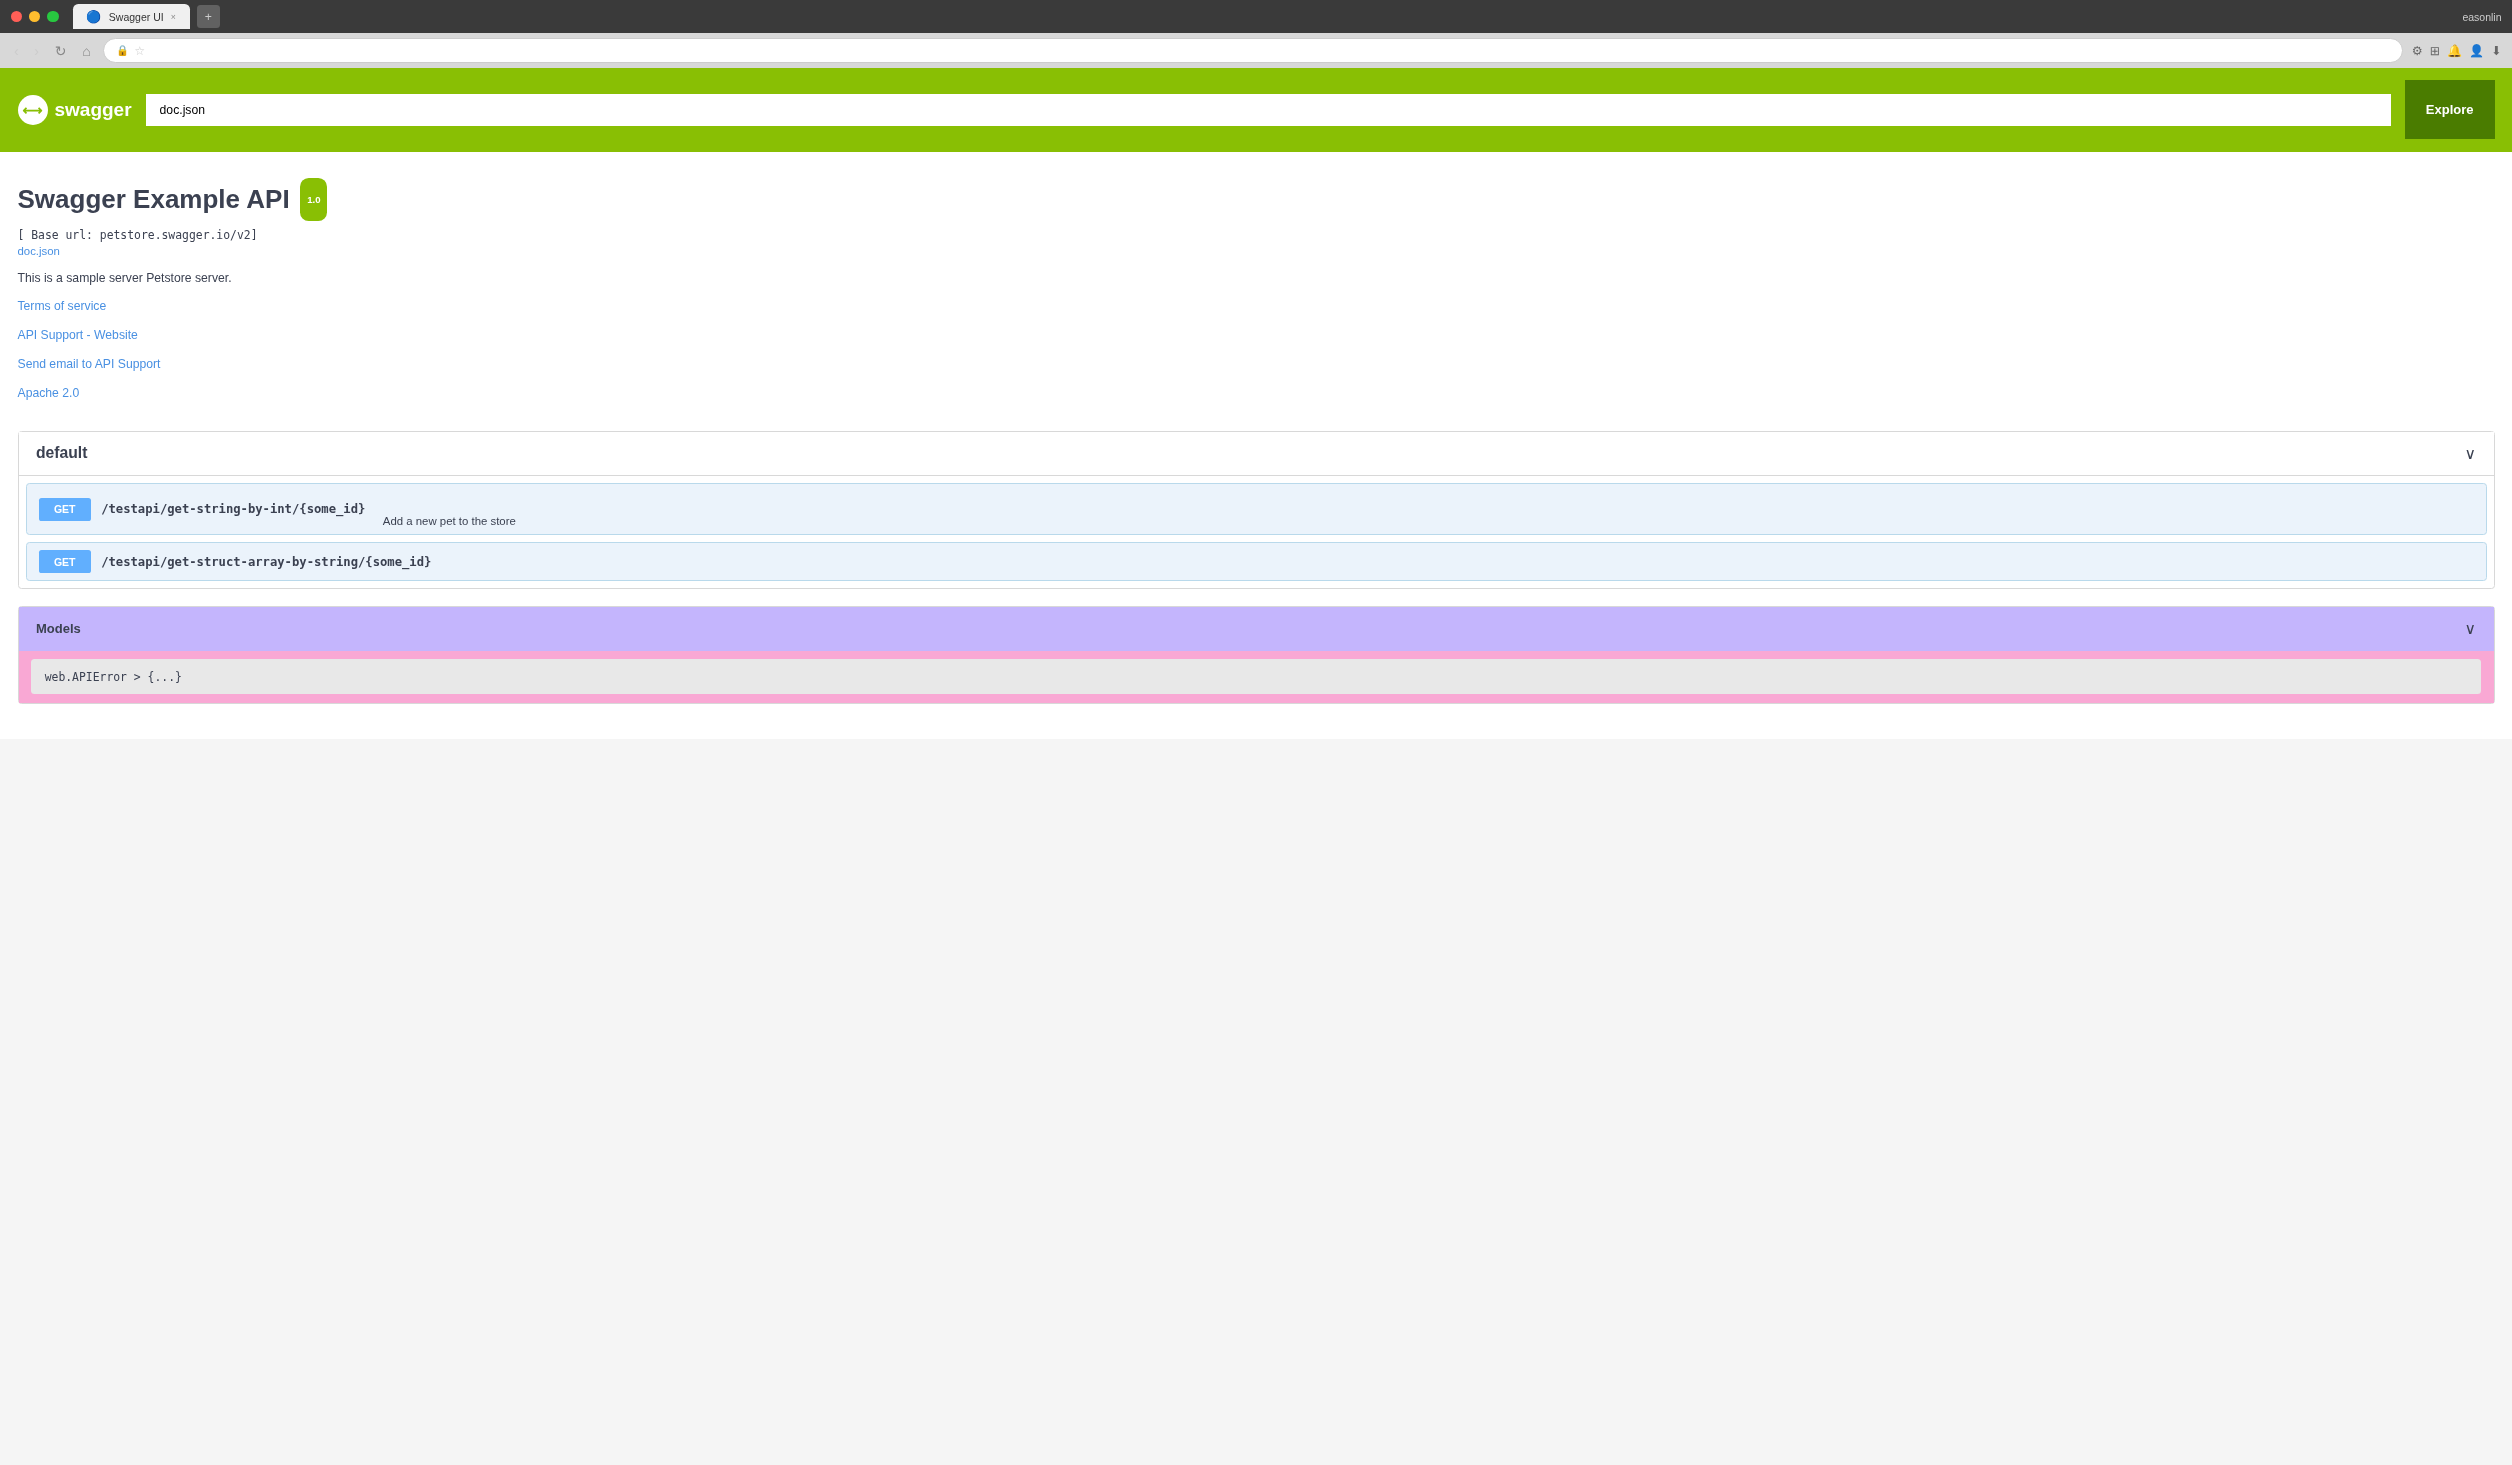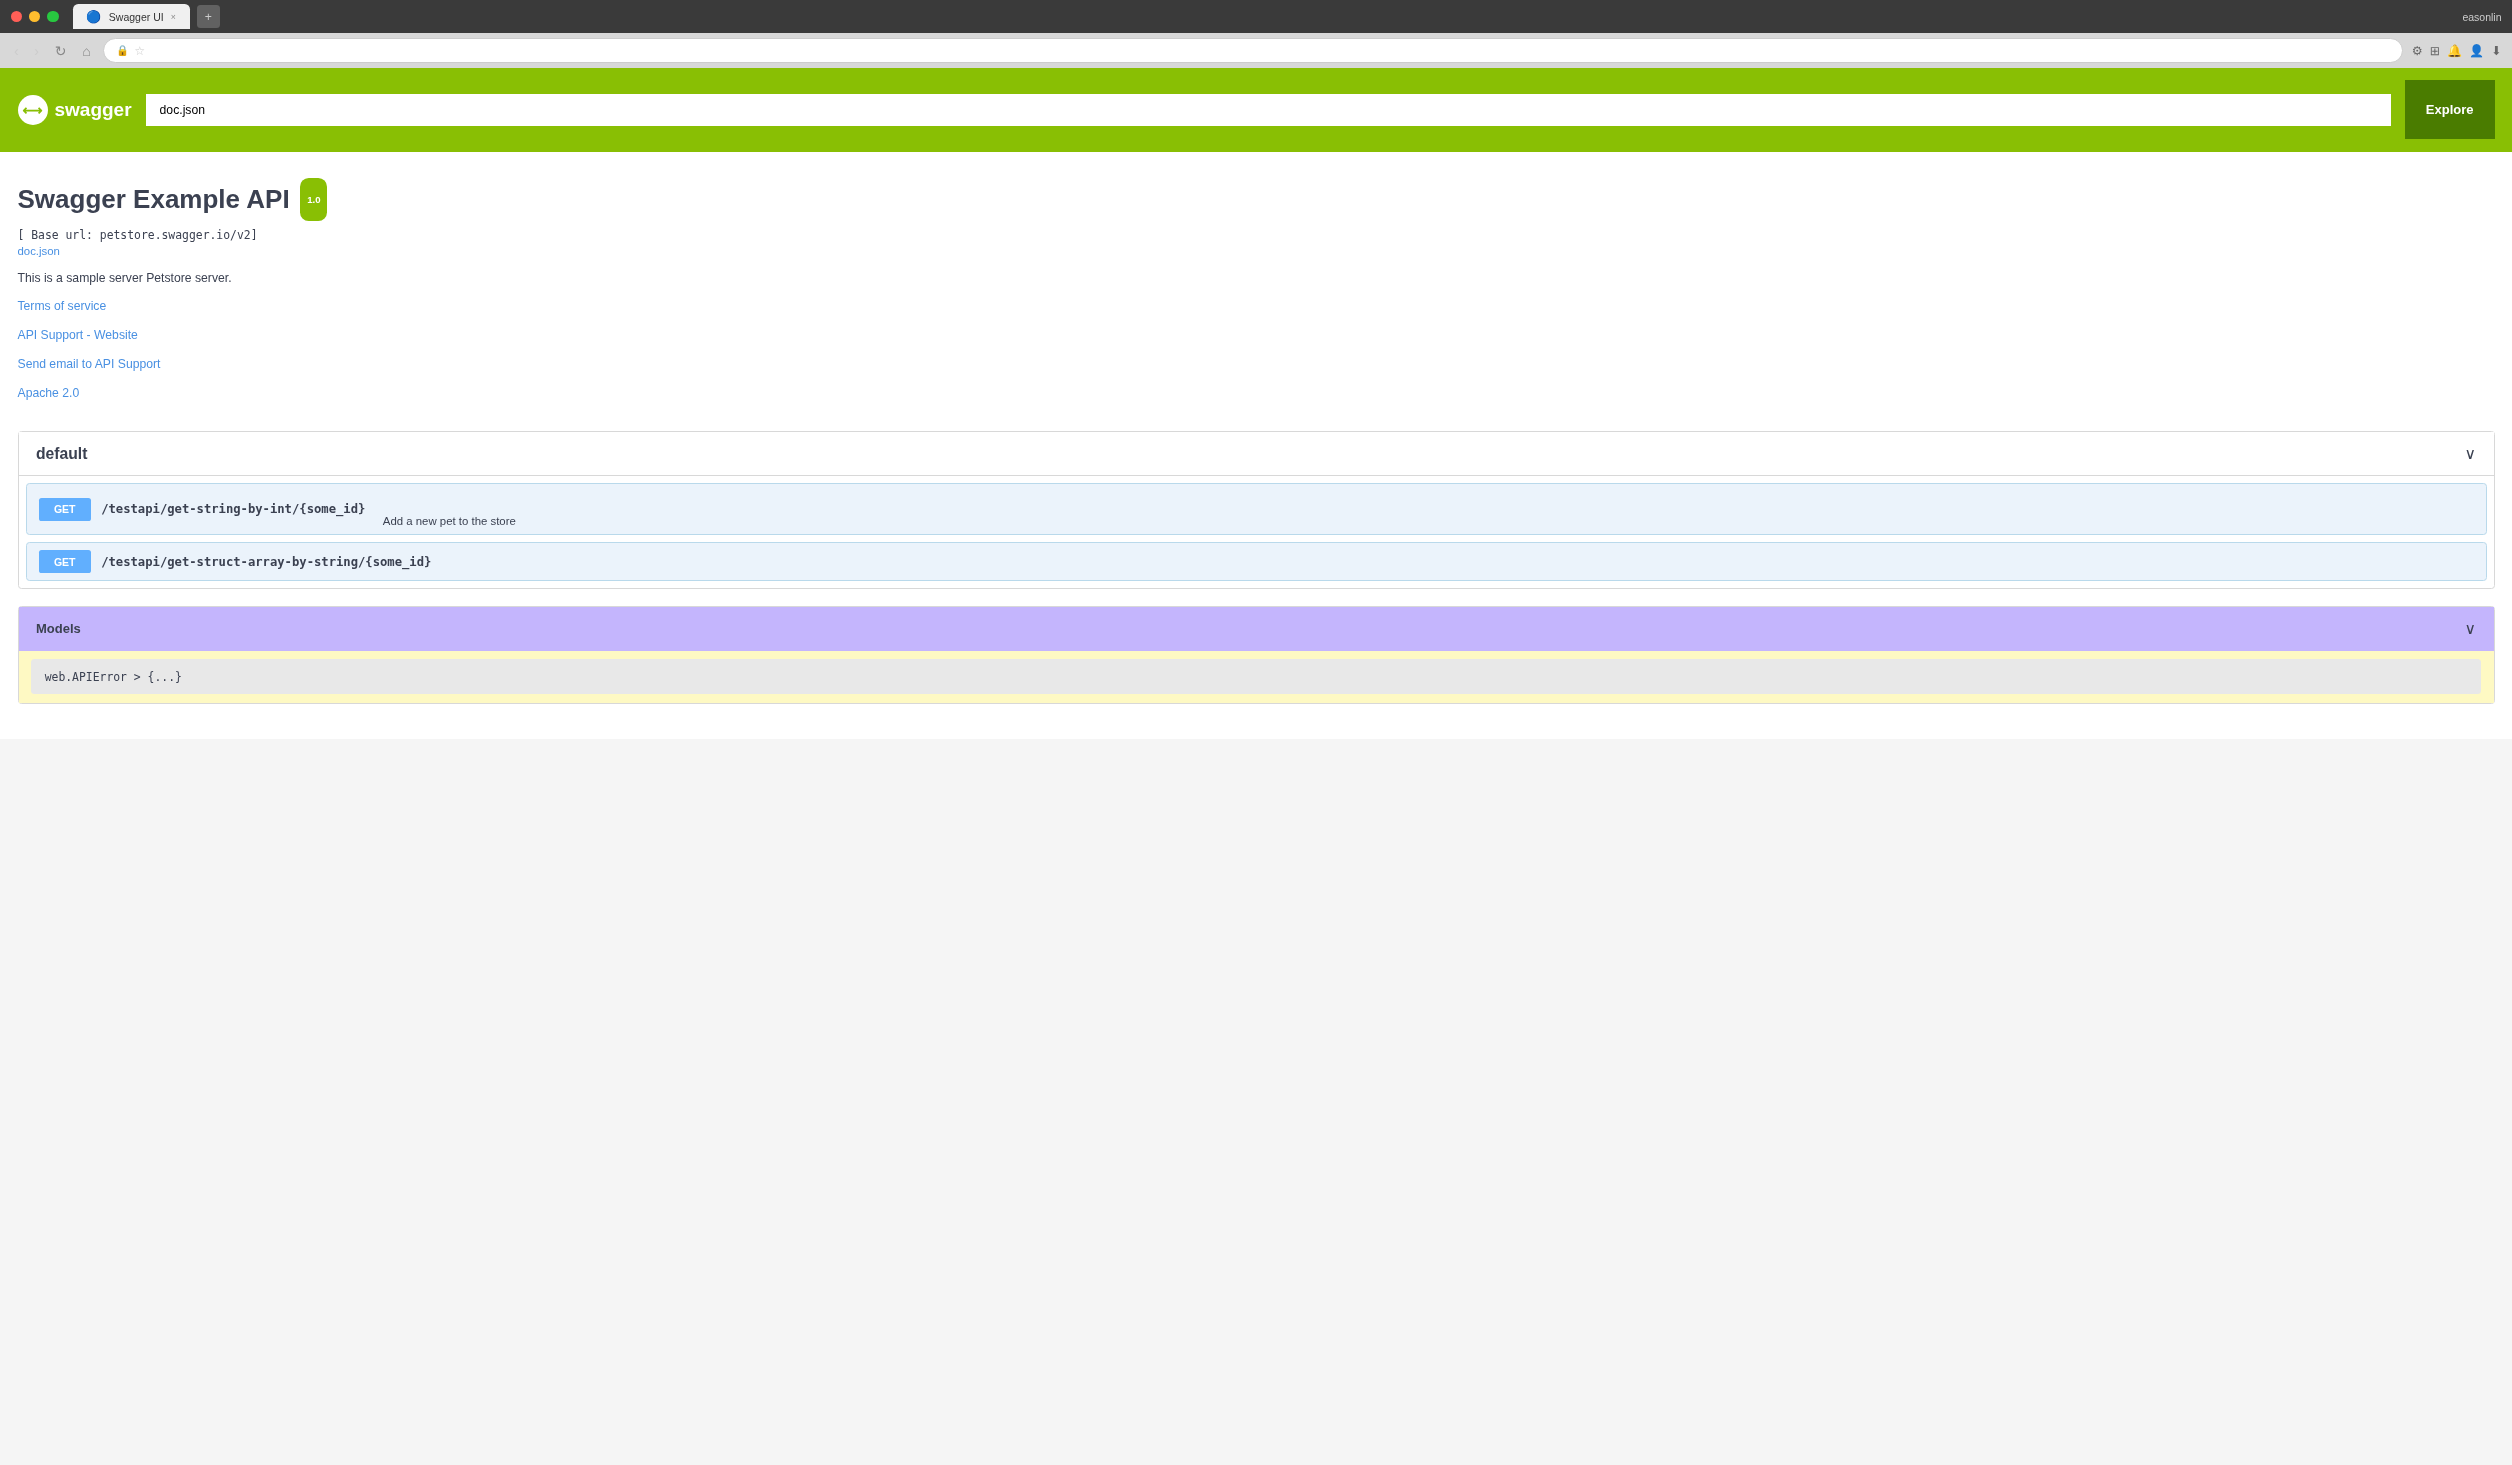--- a/index.html
+++ b/index.html
@@ -166,21 +166,21 @@
     .section {
       margin-top: 26px;
       border: 0.9px solid #d8d8d8;
       border-radius: 3.5px;
     }
     .section-header {
       background: white;
       padding: 12.2px 17.5px;
       display: flex;
       justify-content: space-between;
-      align-items: center;
+      align-items: flex-start;
       cursor: pointer;
       border-bottom: 0.9px solid #d8d8d8;
       gap: 30px;
     }
     .section-title {
       font-size: 15.7px;
       font-weight: 600;
       color: #3b4151;
     }
     .chevron { color: #3b4151; font-size: 15.7px; }
@@ -234,21 +234,21 @@
       align-items: center;
       cursor: pointer;
       background: #c4b5fd;
     }
     .models-title {
       font-size: 13px;
       font-weight: 600;
       color: #3b4151;
     }
     .models-body {
-      background: #fef9c3;
+      background: #f9a8d4;
       padding: 8.7px 12.2px;
     }
     .model-row {
       background: #e8e8e8;
       border-radius: 3.5px;
       padding: 10.5px 14px;
       font-family: monospace;
       font-size: 11.4px;
       color: #3b4151;
     }

